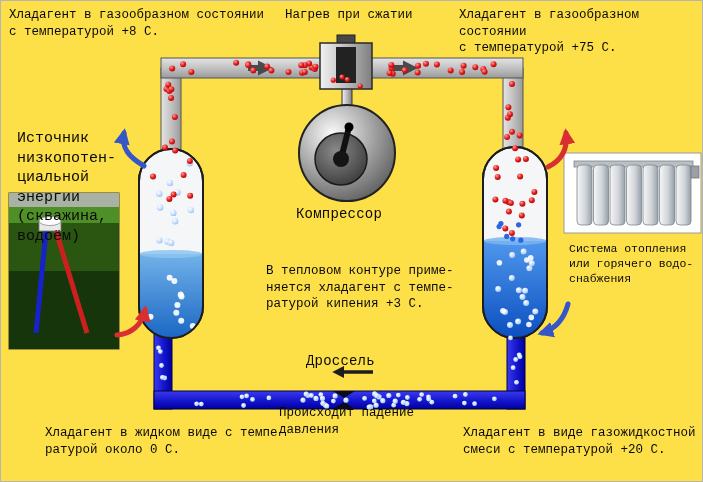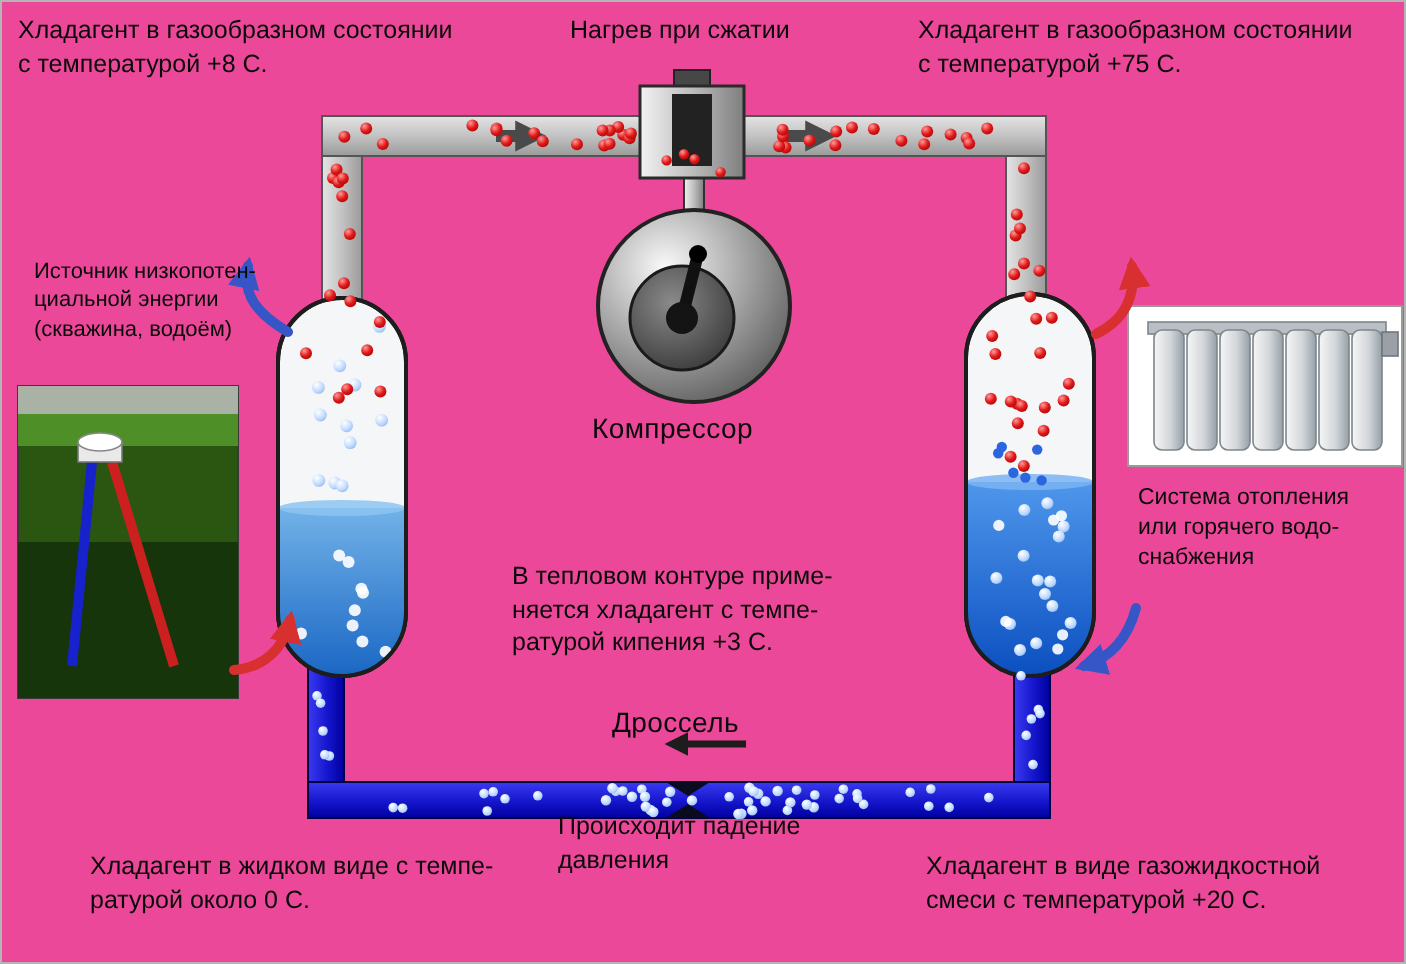--- a/index.html
+++ b/index.html
@@ -1,33 +1,33 @@
 <!DOCTYPE html>
 <html><head>
 <meta charset="utf-8">
 <style>
   html,body{margin:0;padding:0;background:#e8e8e8;}
   .canvas{
     position:relative;
     width:703px;height:482px;
-    background:#ec4899;
+    background:#fde047;
     border:1px solid #b5b5b5;
     box-sizing:border-box;
-    font-family:Liberation Sans, sans-serif;
+    font-family:Liberation Mono, monospace;
     overflow:hidden;
   }
   .canvas svg{position:absolute;left:0;top:0;}
   .lbl{
     position:absolute;
     color:#0a0a0a;
     font-size:12.5px;
     line-height:1.32;
     white-space:pre-line;
   }
-  .lbl.small{font-size:11px;line-height:1.3;}
+  .lbl.small{font-size:15px;line-height:1.3;}
   .lbl.big{font-size:14px;letter-spacing:.2px;}
 </style>
 </head>
 <body>
 
 <div class="canvas">
 
   <svg width="703" height="482" viewBox="0 0 703 482">
     <defs>
       <linearGradient id="pipeGrad" x1="0" y1="0" x2="0" y2="1">
@@ -381,21 +381,21 @@
 
   <div class="lbl" style="left:8px;top:6px;width:262px;">Хладагент в газообразном состоянии
 с температурой +8 С.</div>
   <div class="lbl" style="left:284px;top:6px;text-align:center;">Нагрев при сжатии</div>
   <div class="lbl" style="left:458px;top:6px;width:242px;">Хладагент в газообразном состоянии
 с температурой +75 С.</div>
   <div class="lbl small" style="left:16px;top:128px;width:132px;">Источник низкопотен-
 циальной энергии
 (скважина, водоём)</div>
   <div class="lbl big" style="left:295px;top:204px;">Компрессор</div>
-  <div class="lbl" style="left:255px;top:262px;width:200px;margin-top:17px;">В тепловом контуре приме-
+  <div class="lbl" style="left:265px;top:262px;width:200px;">В тепловом контуре приме-
 няется хладагент с темпе-
 ратурой кипения +3 С.</div>
   <div class="lbl small" style="left:568px;top:241px;width:130px;font-size:11.5px;">Система отопления
 или горячего водо-
 снабжения</div>
   <div class="lbl big" style="left:305px;top:351px;">Дроссель</div>
   <div class="lbl" style="left:8px;top:424px;width:250px;margin-left:36px;">Хладагент в жидком виде с темпе-
 ратурой около 0 С.</div>
   <div class="lbl" style="left:278px;top:404px;width:160px;">Происходит падение
 давления</div>

